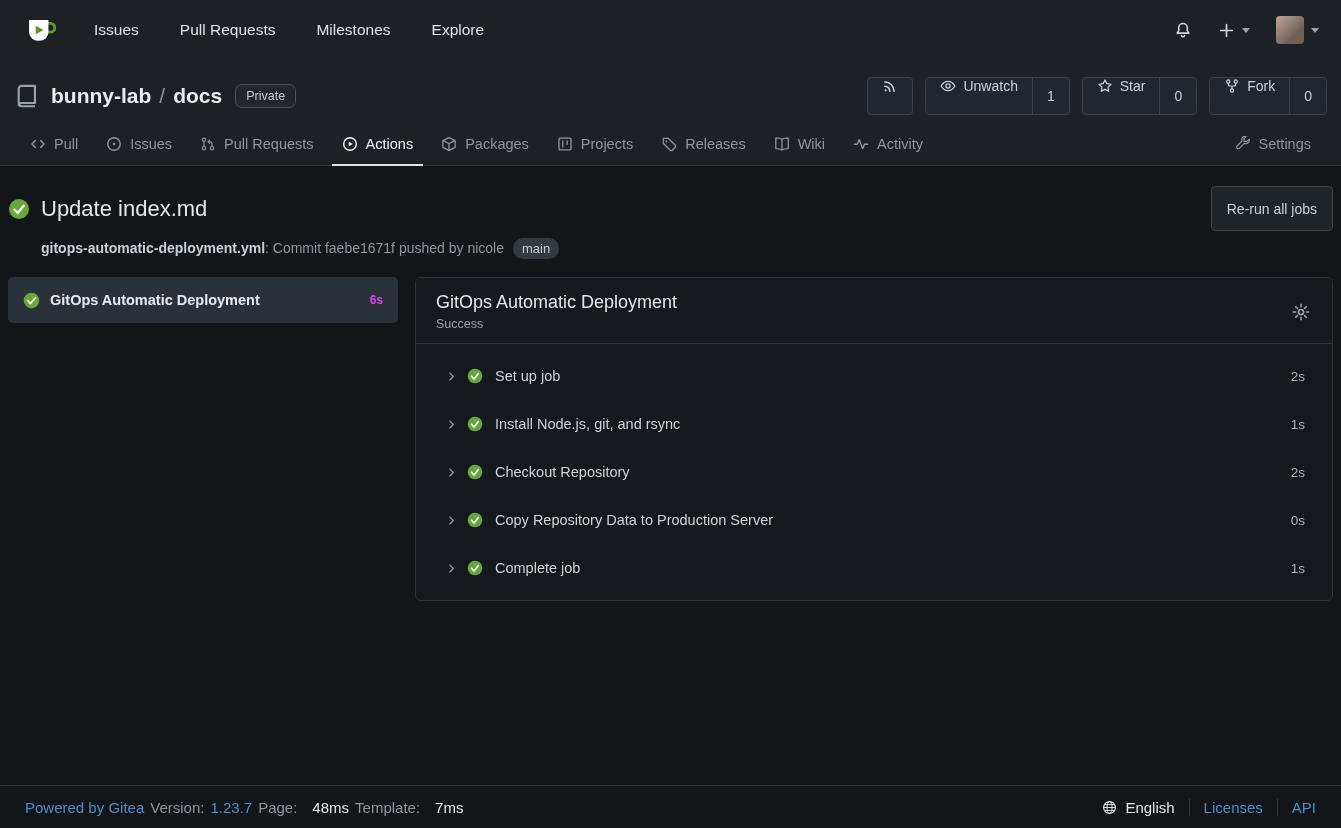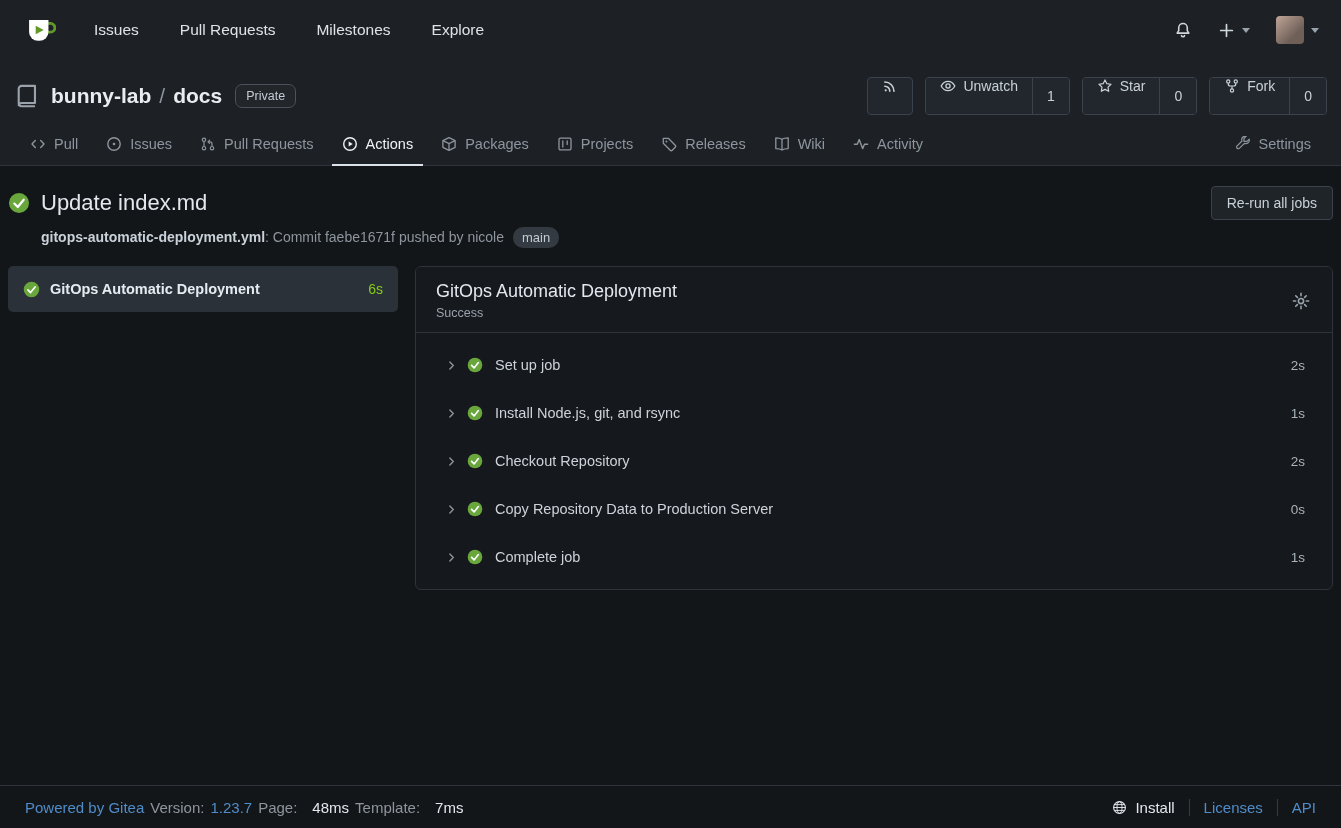--- a/index.html
+++ b/index.html
@@ -39,30 +39,30 @@
   .tab{position:relative;display:flex;align-items:center;gap:8px;color:#8d959e;font-size:14.5px;padding:13px 10px;margin:0 4px}
   .tab.active{color:#f0f3f6}
   .tab.active::after{content:"";position:absolute;left:0;right:0;bottom:-1px;height:2px;background:#dbe2e9}
   .tab-settings{margin-left:auto}
 
   
   main{flex:1;padding:20px 8px 0;overflow:hidden}
   .run-header{display:flex;align-items:center;justify-content:space-between}
   .run-title-left{display:flex;align-items:center;gap:11px}
   .run-title{font-size:22px;font-weight:400;color:#e2e8ee}
-  .rerun-btn{background:#1f2429;border:1px solid #3b424b;color:#c9d1d9;font-size:14px;height:34px;padding:0 15px;border-radius:4px}
+  .rerun-btn{background:#1f2429;border:1px solid #3b424b;color:#c9d1d9;font-size:14px;height:45px;padding:0 15px;border-radius:4px}
   .run-subtitle{margin:7px 0 0 33px;font-size:14px;color:#8d959e}
   .run-subtitle .wf{color:#c9d1d9;font-weight:700}
   .branch-badge{display:inline-block;margin-left:9px;background:#343a42;color:#c3cad2;font-size:13px;padding:3px 9px;border-radius:10px}
 
   .run-body{display:flex;gap:17px;margin-top:18px}
   .job-list{width:390px;flex-shrink:0}
   .job-item{display:flex;align-items:center;gap:10px;background:#2b3139;border-radius:5px;height:46px;padding:0 15px;cursor:pointer}
   .job-name{flex:1;font-size:14.5px;font-weight:700;color:#e6ebf1;white-space:nowrap;overflow:hidden}
-  .job-duration{font-size:14px;font-weight:400;color:#84cc16}
+  .job-duration{font-size:12px;font-weight:700;color:#d946ef}
 
   .job-card{flex:1;border:1px solid #2e343b;border-radius:6px;background:#15181c;overflow:hidden;align-self:flex-start}
   .job-card-header{display:flex;align-items:center;justify-content:space-between;padding:14px 20px 12px;border-bottom:1px solid #2e343b;background:#16191e}
   .job-card-title{font-size:18px;font-weight:500;color:#e2e8ee}
   .job-status{font-size:12.5px;color:#9aa2ab;margin-top:4px}
   .gear-btn{color:#9aa2ab;background:none;border:none;padding:2px}
 
   .steps{padding:8px 0}
   .step{display:flex;align-items:center;gap:9px;height:48px;padding:0 27px 0 29px;cursor:pointer}
   .step-name{font-size:14.5px;color:#ccd3da;flex:1;margin-left:3px;white-space:nowrap;overflow:hidden}
@@ -359,18 +359,18 @@
 <footer>
   <div class="f-left"><a>Powered by Gitea</a><span class="f-gap">Version:</span><a class="f-gap">1.23.7</a><span class="f-gap">Page:</span><span class="f-strong">48ms</span><span class="f-gap">Template:</span><span class="f-strong">7ms</span></div>
 
   <div class="f-right">
     <a class="f-item">
       <svg width="15" height="15" viewBox="0 0 16 16" fill="none" stroke="currentColor">
         <circle cx="8" cy="8" r="6.3" stroke-width="1.2"></circle>
         <ellipse cx="8" cy="8" rx="2.7" ry="6.3" stroke-width="1"></ellipse>
         <path d="M1.9 8h12.2M2.8 4.9h10.4M2.8 11.1h10.4" stroke-width="1"></path>
       </svg>
-      <span>Install</span>
+      <span>English</span>
     </a>
     <a class="f-item f-link">Licenses</a>
     <a class="f-item f-link">API</a>
   </div>
 </footer>
 
 </body></html>

